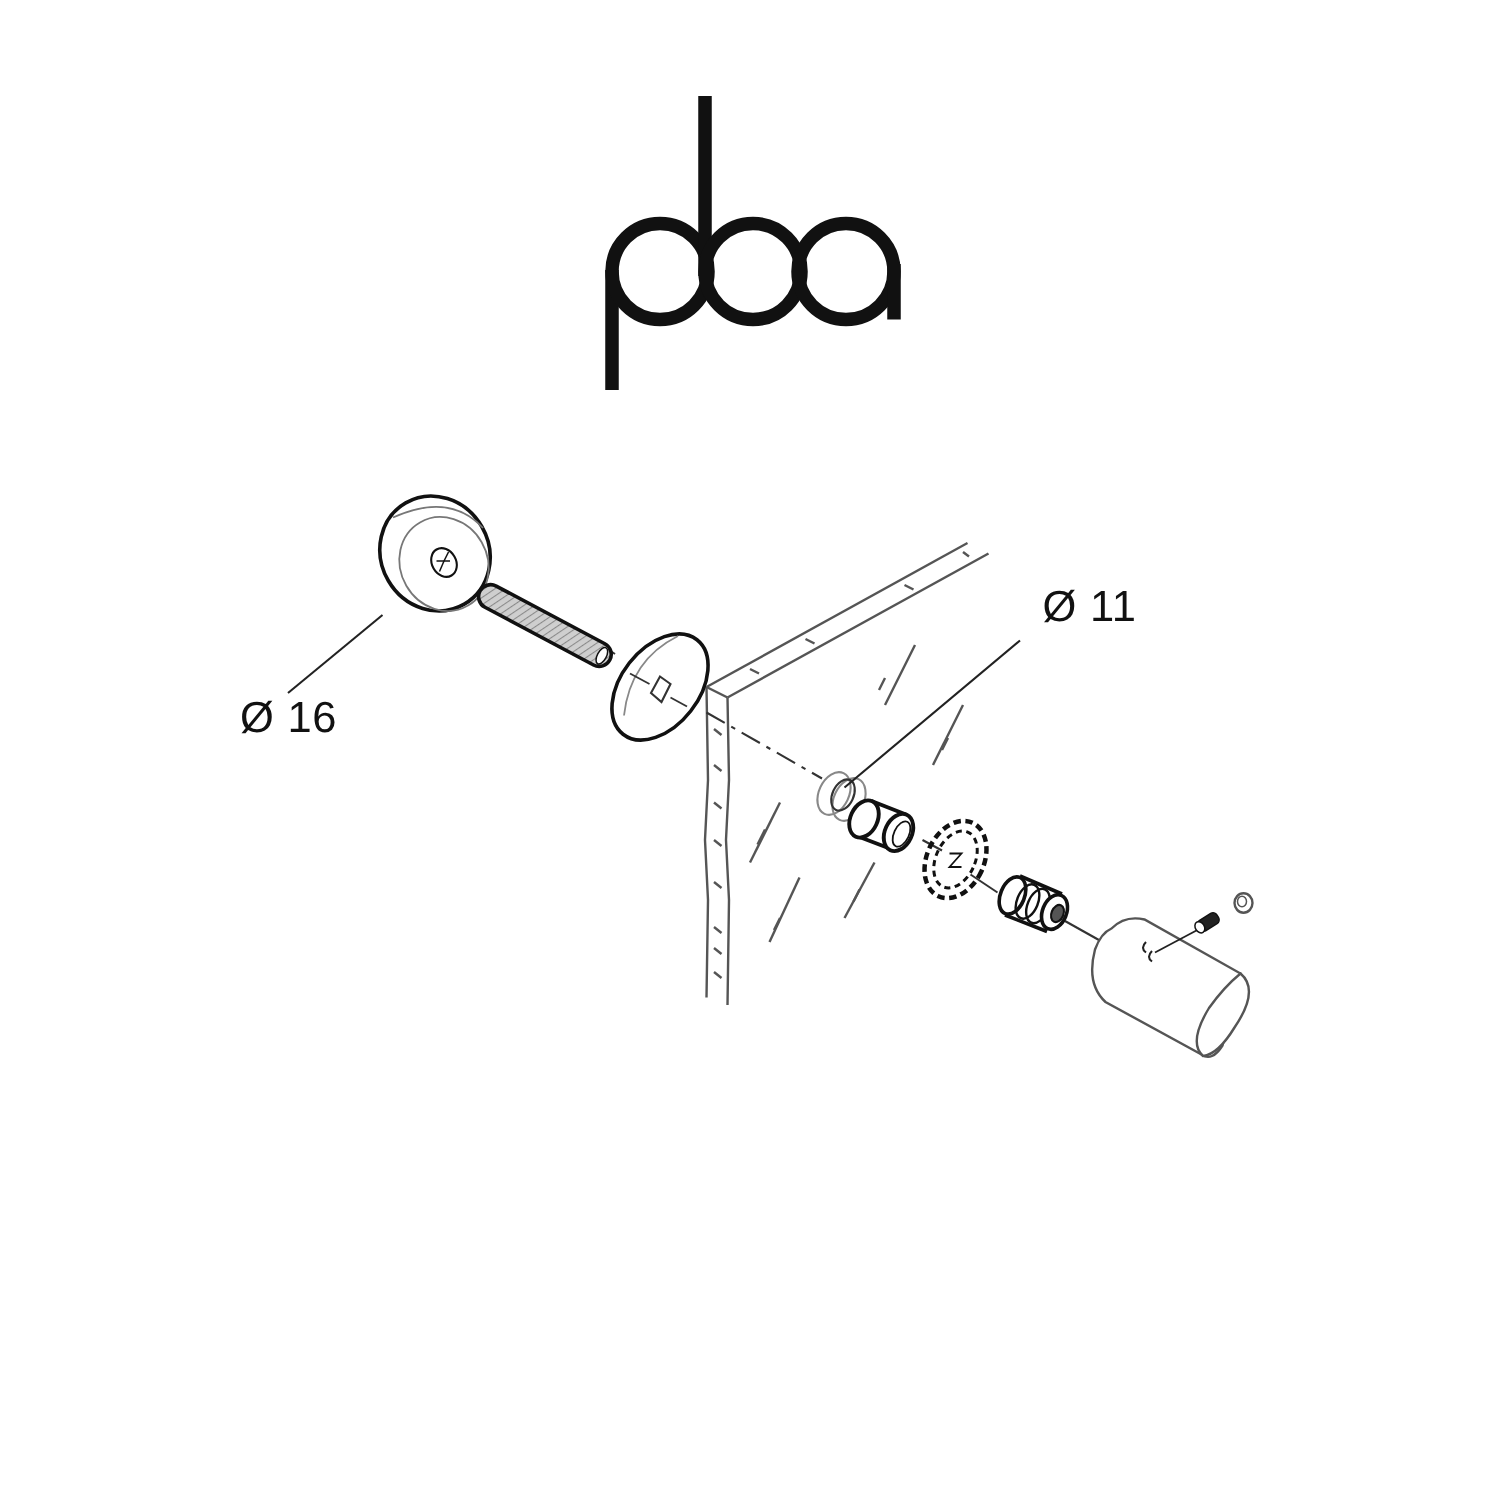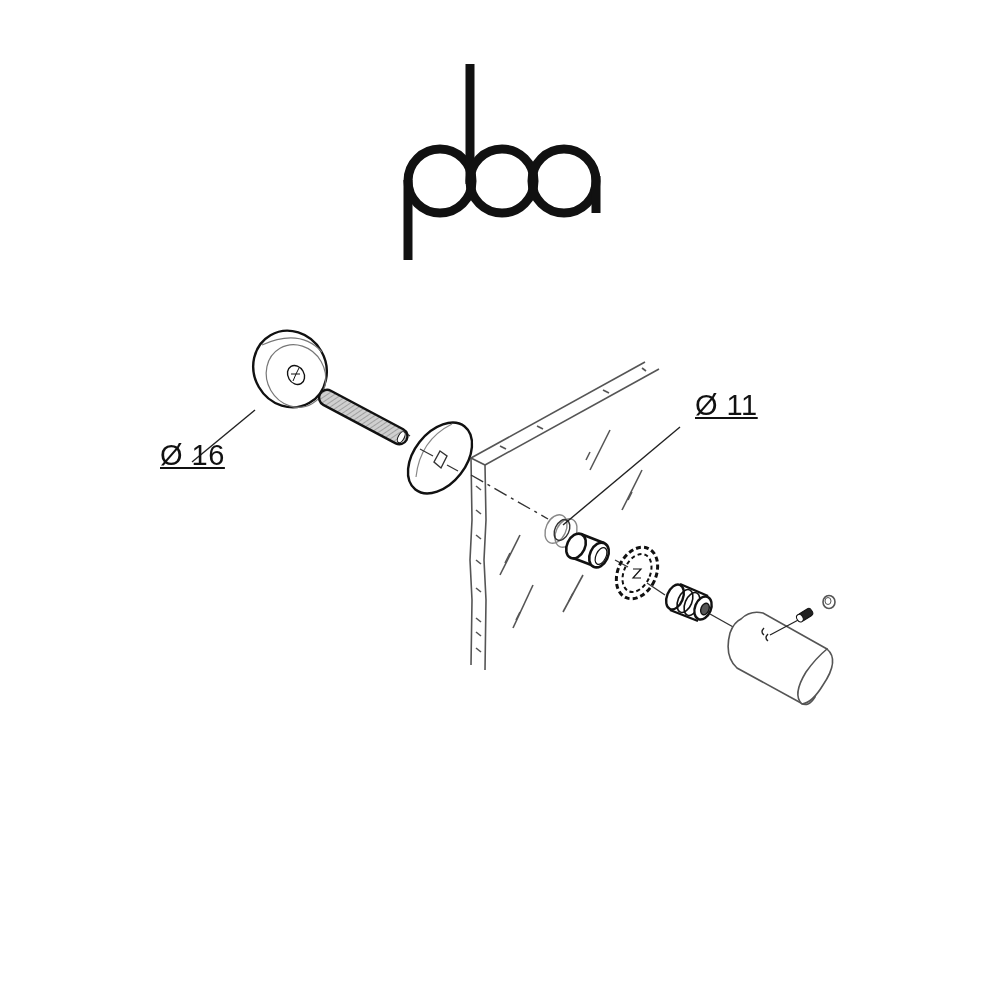--- a/index.html
+++ b/index.html
@@ -22,23 +22,22 @@
       height: 1000px;
     }
     .label {
       position: absolute;
       font-family: "Liberation Sans", sans-serif;
       font-size: 29px;
       color: #111111;
       line-height: 1;
       white-space: nowrap;
       letter-spacing: 0.5px;
-      text-decoration: underline;
     }
-    #label-d16 { left: 160px; top: 441px; }
+    #label-d16 { left: 160px; top: 465px; }
     #label-d11 { left: 695px; top: 391px; }
   </style>
 </head>
 <body>
 
 <div class="canvas">
   <svg width="1000" height="1000" viewBox="0 0 1000 1000" xmlns="http://www.w3.org/2000/svg">
 
     <g fill="none" stroke="#111111" stroke-width="9">
 

